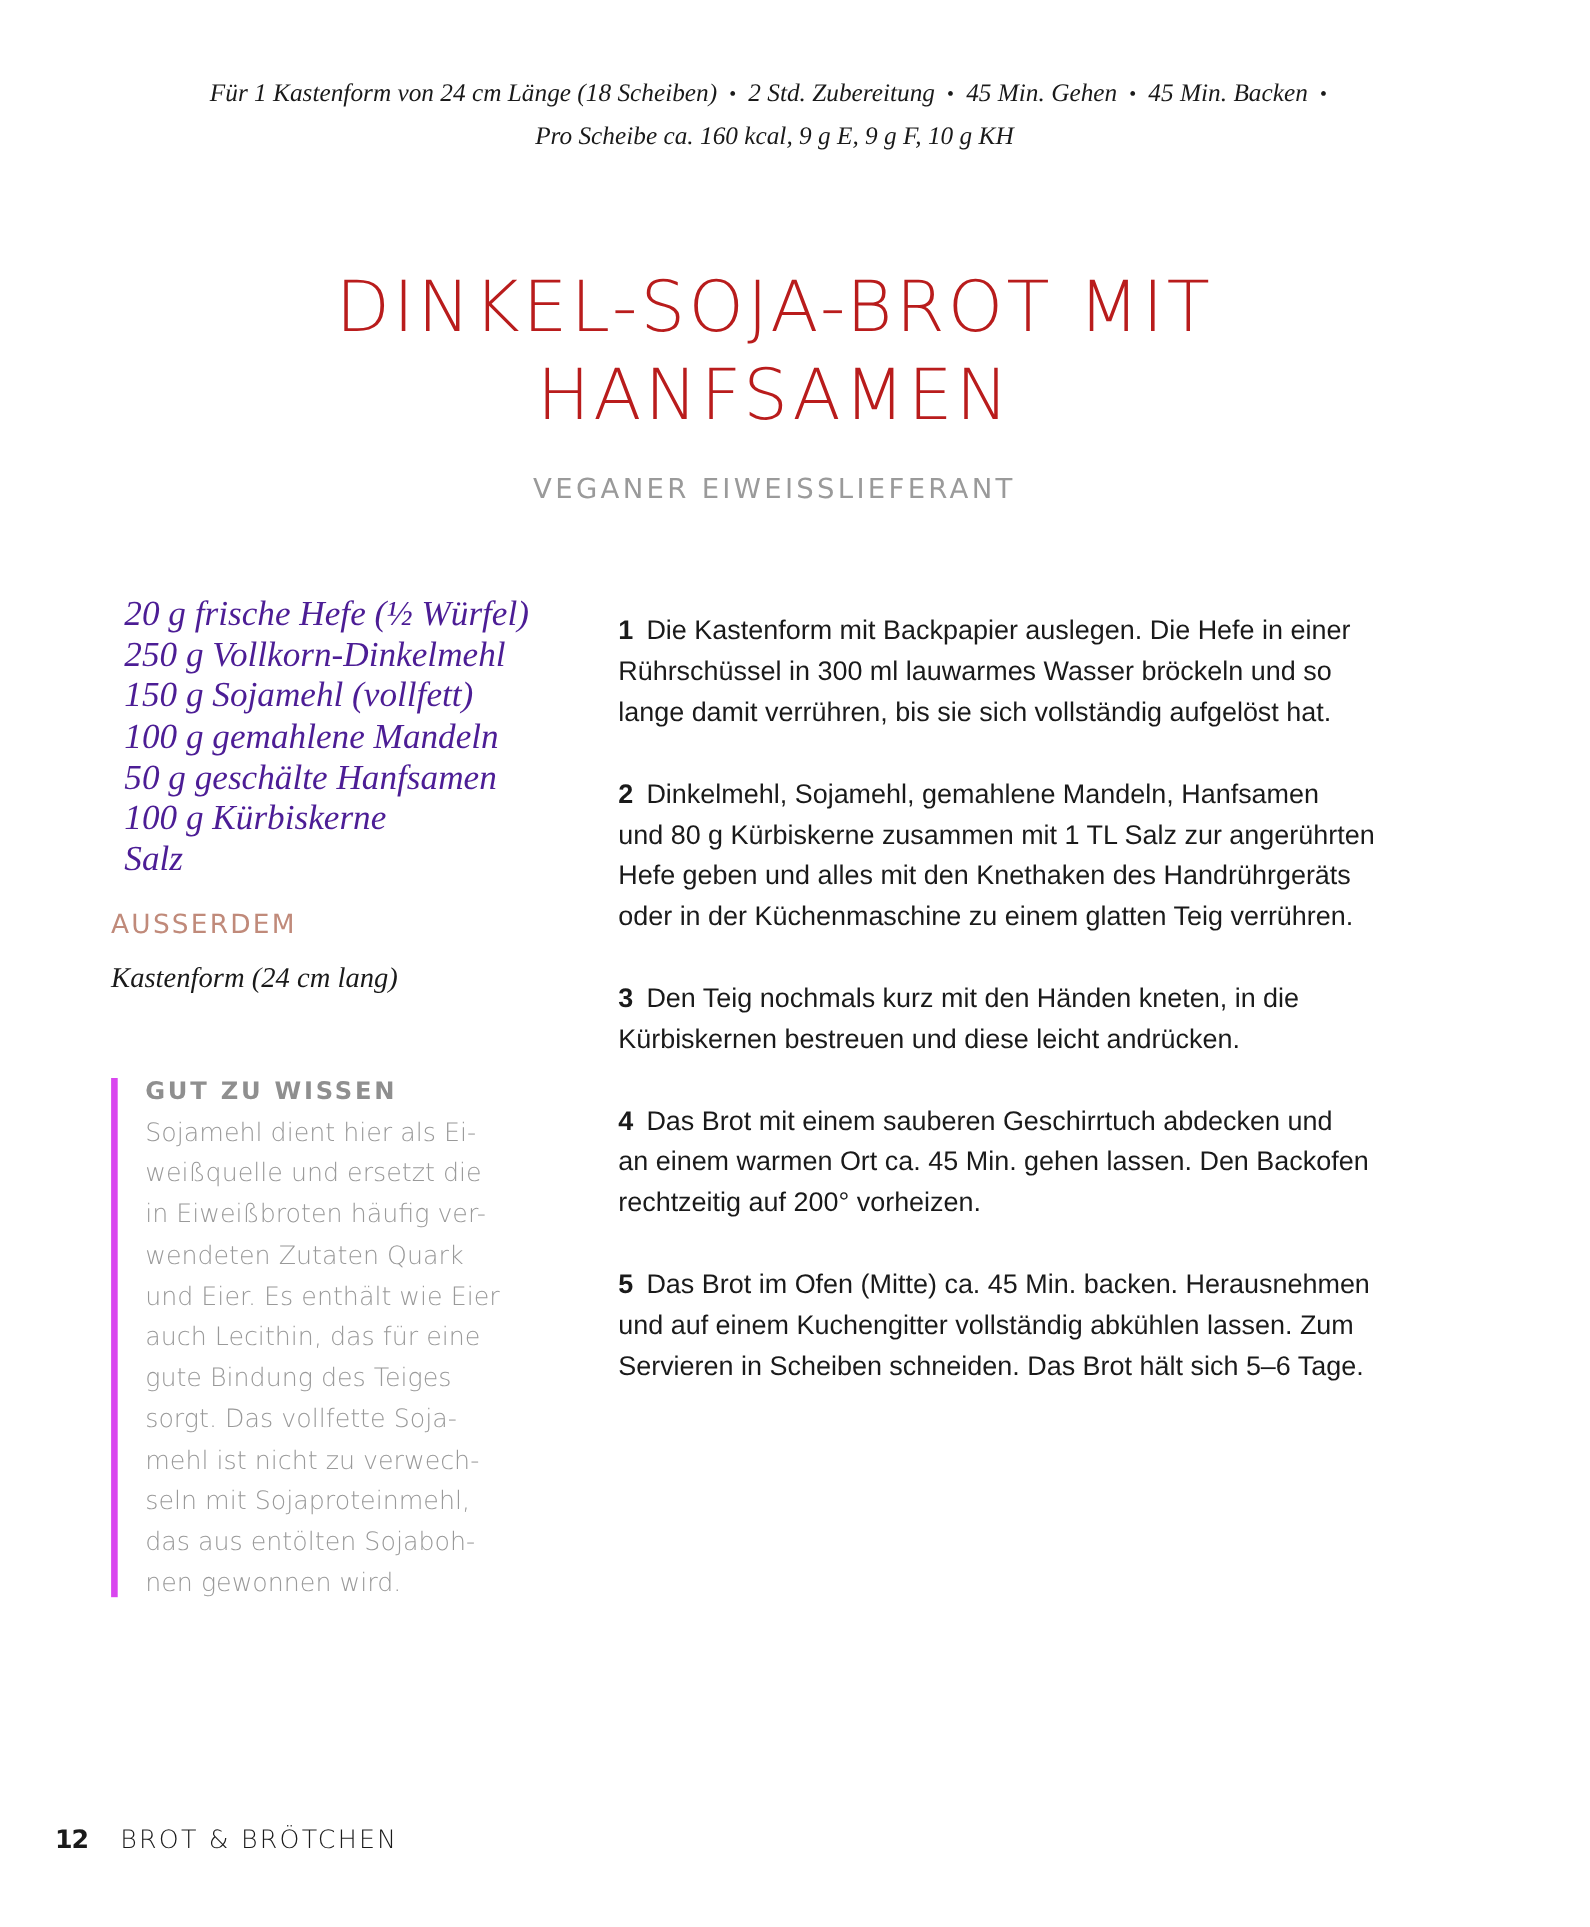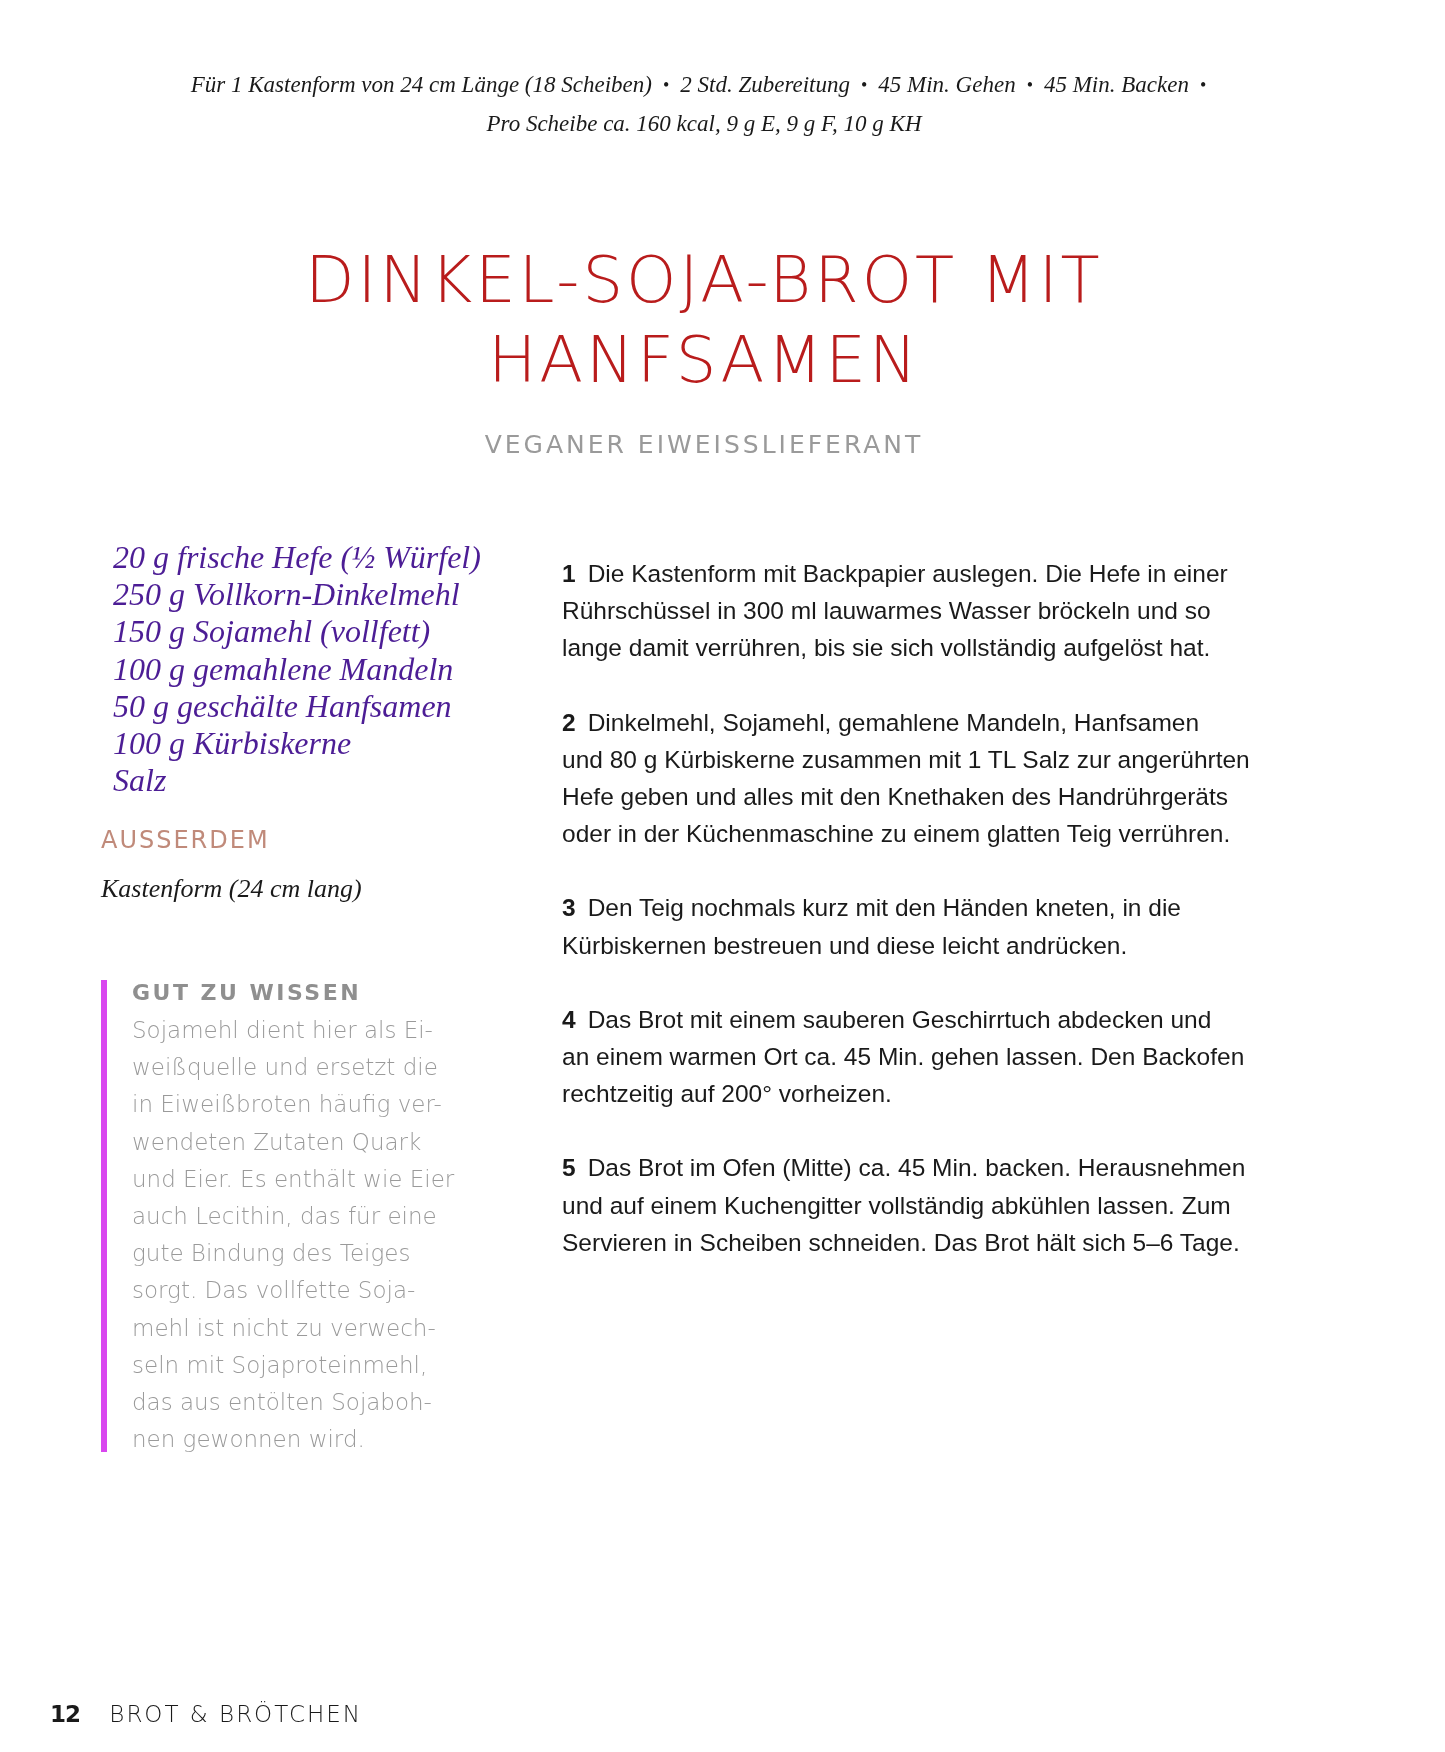--- a/index.html
+++ b/index.html
@@ -143,21 +143,20 @@
       font-weight: bold;
       margin-right: 12px;
     }
     .footer {
       position: absolute;
       left: 50px;
       top: 1660px;
       font-family: "DejaVu Sans", "Liberation Sans", sans-serif;
       font-size: 23px;
       color: #1a1a1a;
-      margin-top: 41px;
     }
     .footer .page-num {
       font-weight: bold;
       letter-spacing: -1px;
       margin-right: 22px;
     }
     .footer .chapter {
       letter-spacing: 2px;
       font-weight: 300;
     }

